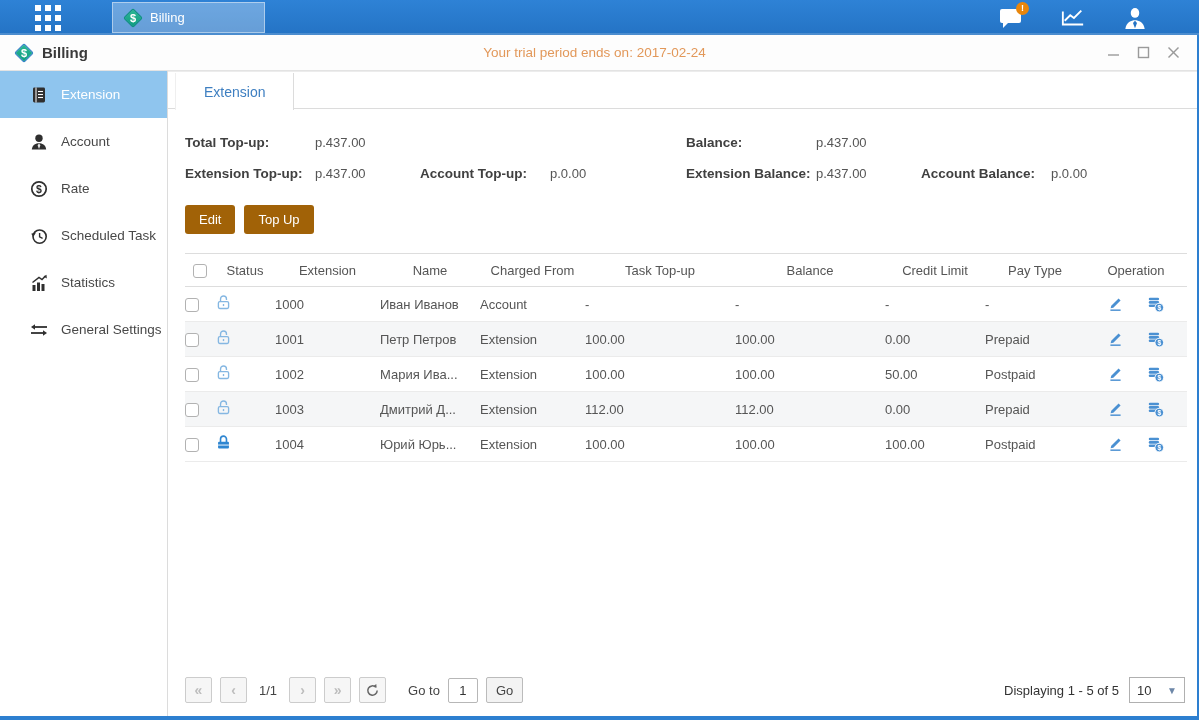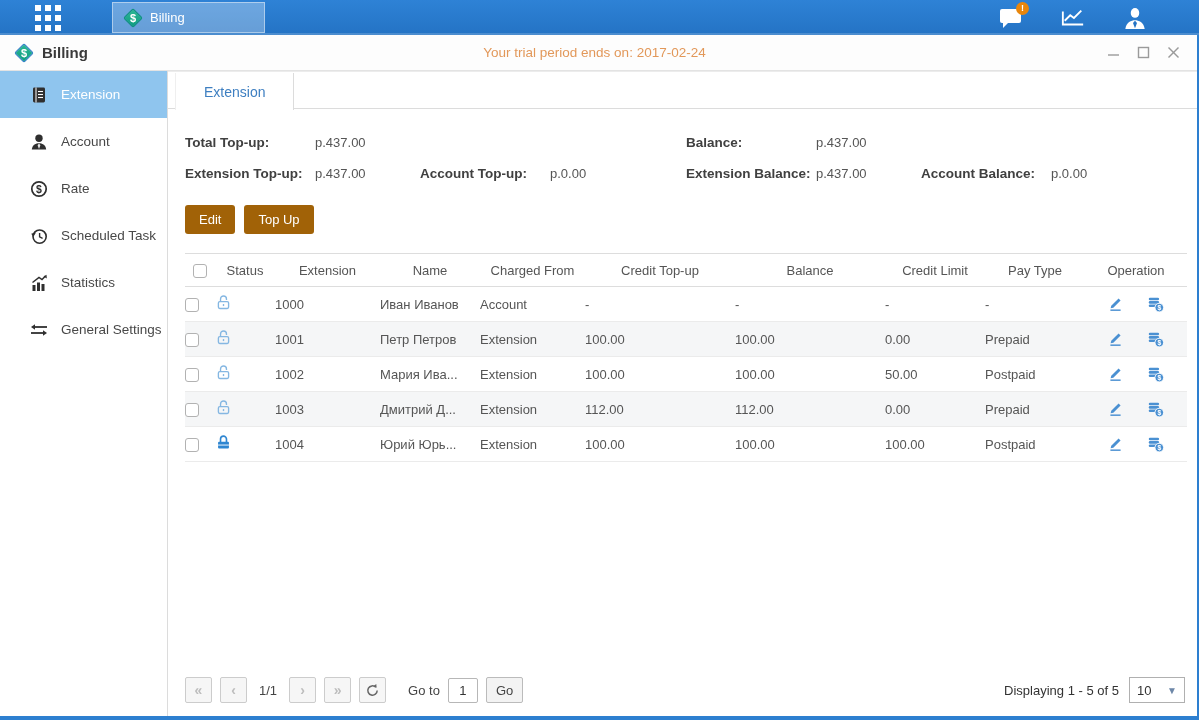--- a/index.html
+++ b/index.html
@@ -286,21 +286,21 @@
             <col style="width:100px">
               <col style="width:102px">
           </colgroup>
           <thead>
             <tr>
               <th><span class="cb"></span></th>
               <th>Status</th>
               <th>Extension</th>
               <th>Name</th>
               <th>Charged From</th>
-              <th>Credit Top-up</th>
+              <th>Task Top-up</th>
               <th>Balance</th>
               <th>Credit Limit</th>
               <th>Pay Type</th>
               <th>Operation</th>
             </tr>
           </thead>
           <tbody id="tbody">
 
           <tr>
                 <td><span class="cb"></span></td>

